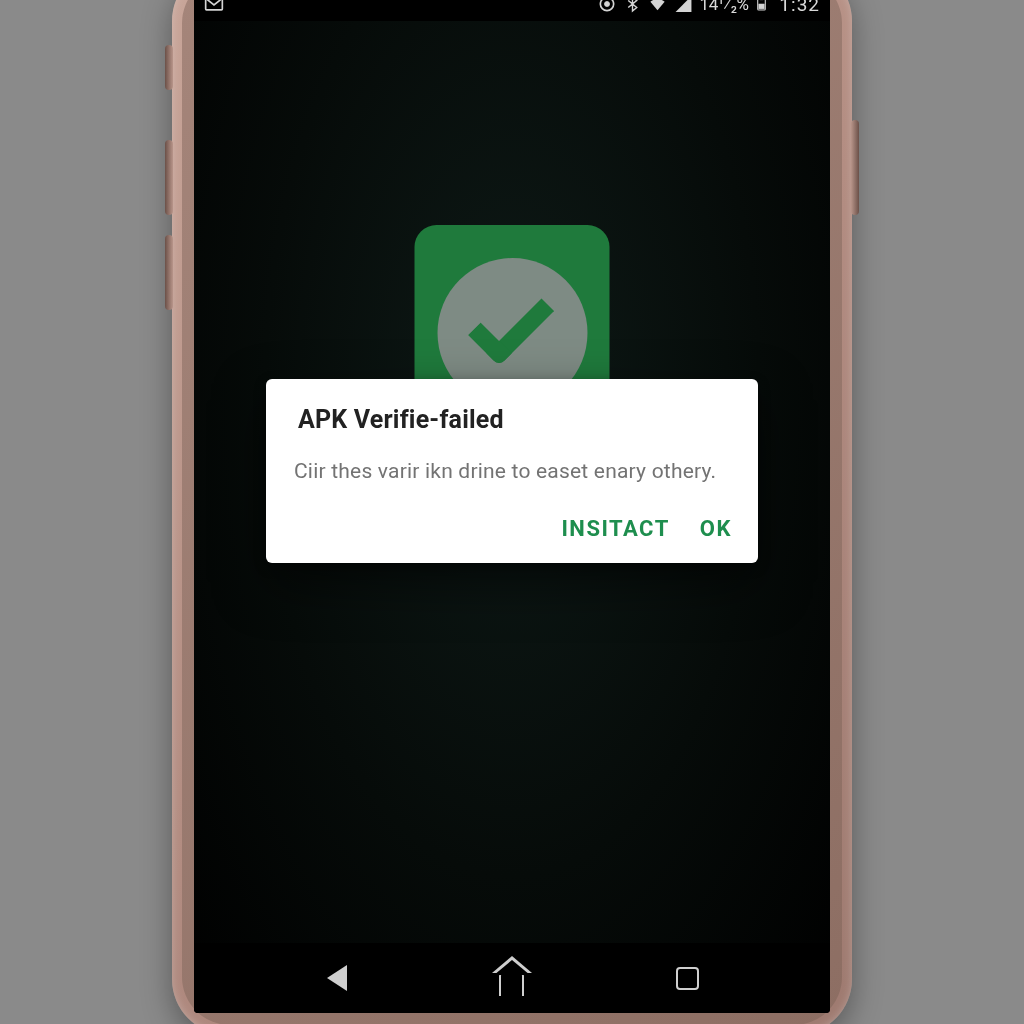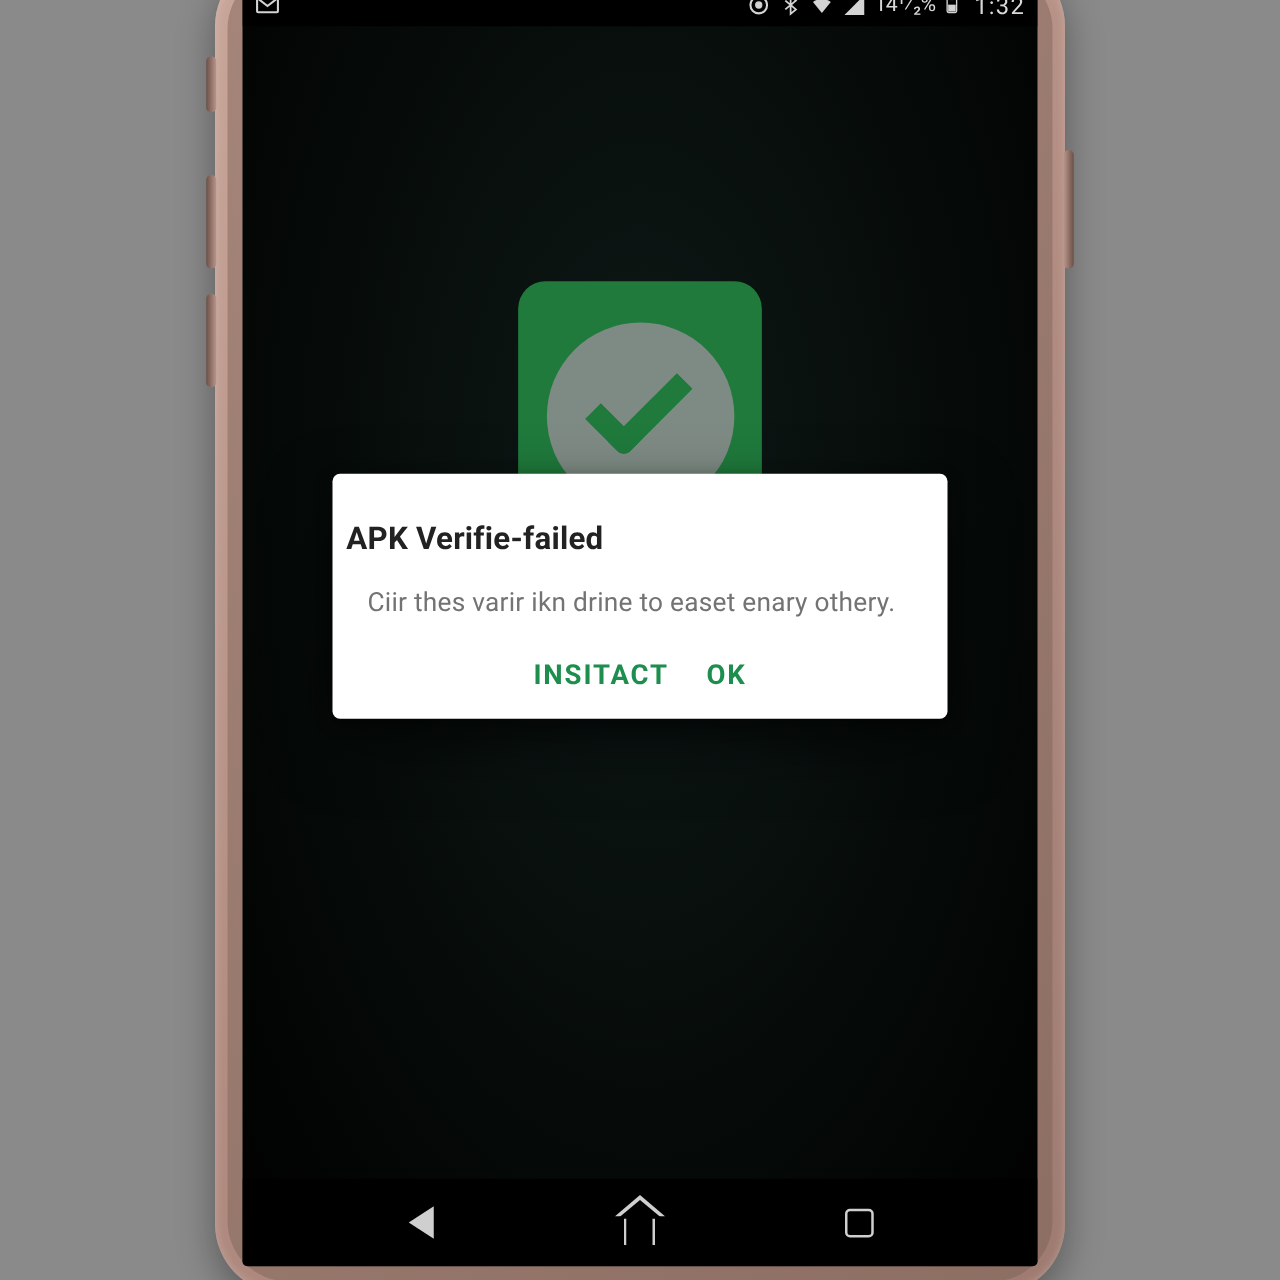--- a/index.html
+++ b/index.html
@@ -94,32 +94,31 @@
     left:50%; top:392px; transform:translateX(-50%);
     width:492px;
     background:#fff;
     border-radius:6px;
     box-shadow:0 20px 50px rgba(0,0,0,.55), 0 4px 12px rgba(0,0,0,.35);
     color:#222;
   }
   .dialog-title{
     font-size:25px;
     font-weight:700;
-    padding:26px 11px 14px;
+    padding:26px 32px 14px;
     letter-spacing:.2px;
-    margin-top:12px;
   }
   .dialog-body{
     font-size:21px;
     line-height:1.45;
     color:#737373;
     padding:8px 28px 14px;
   }
   .dialog-actions{
-    display:flex;justify-content:center;gap:30px;
+    display:flex;justify-content:flex-end;gap:30px;
     padding:16px 26px 22px;
   }
   .dlg-btn{
     background:none;border:none;outline:none;cursor:pointer;
     color:#1e8e4e;
     font-size:22px;
     font-weight:700;
     letter-spacing:1.5px;
     font-family:inherit;
   }

